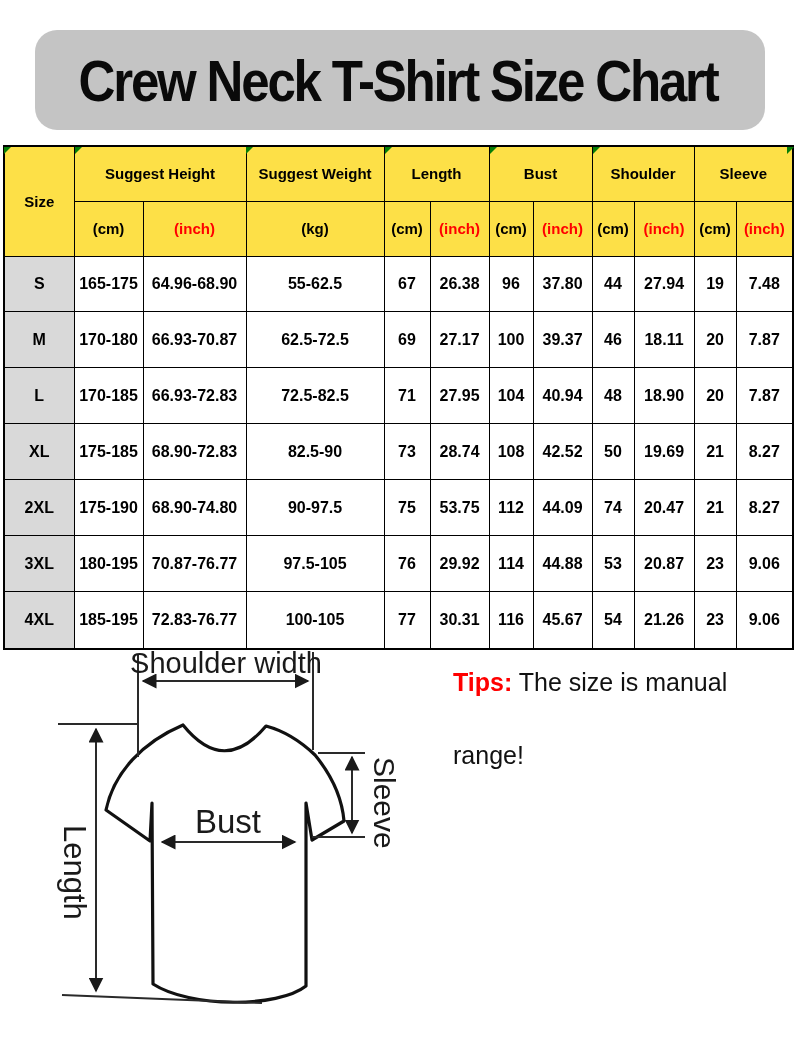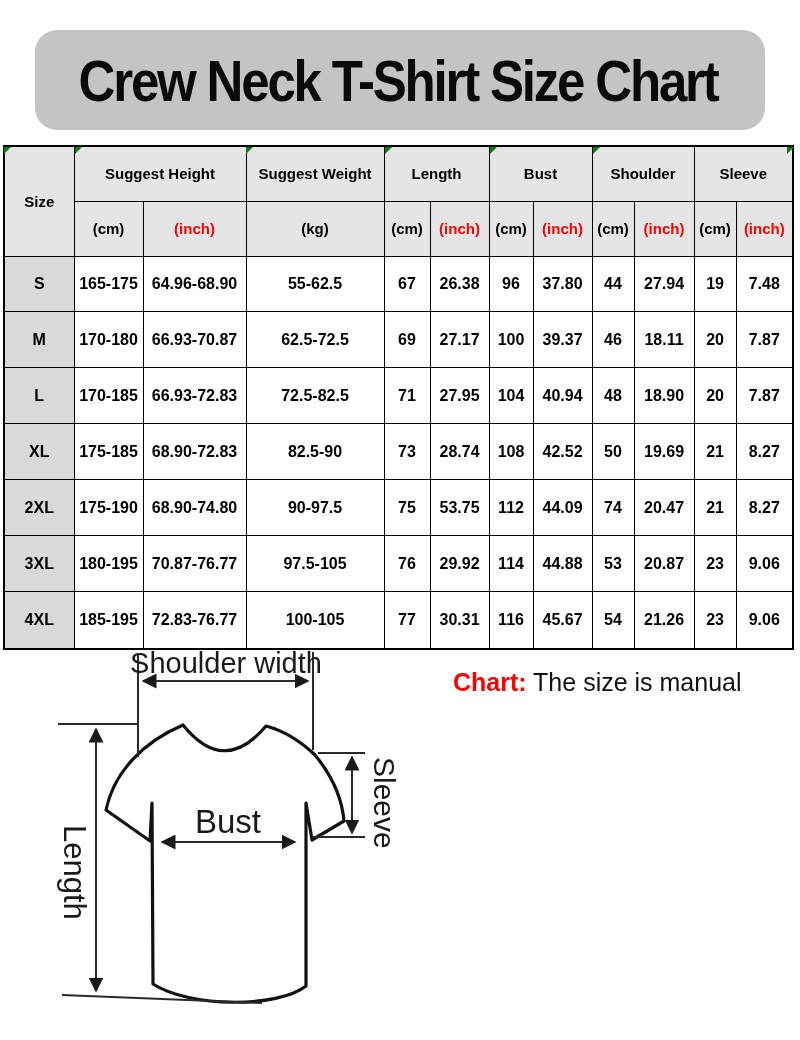--- a/index.html
+++ b/index.html
@@ -21,21 +21,21 @@
   .size-table-wrap { position: absolute; left: 3px; top: 145px; }
   table {
     border-collapse: collapse; table-layout: fixed;
     width: 789px; height: 505px; background: #ffffff;
     border: 2px solid #000;
   }
   th, td {
     border: 1.5px solid #000; text-align: center; vertical-align: middle;
     font-weight: bold; color: #000; overflow: hidden;
   }
-  thead th { background: #e5e5e5; font-size: 15px; }
+  thead th { background: #fde047; font-size: 15px; }
   thead tr { height: 55px; }
   td { font-size: 16px; background: #fff; }
   td.size-col { background: #d9d9d9; font-size: 16px; }
   .red { color: #ff0000; }
 
   
   .tri {
     position: absolute; width: 0; height: 0; top: 147px;
     border-top: 7px solid #067d06; border-right: 7px solid transparent;
   }
@@ -245,15 +245,18 @@
   <line class="mline" x1="122" y1="197" x2="255" y2="197" marker-start="url(#ah)" marker-end="url(#ah)"></line>
 
   <line class="mline" x1="278" y1="108" x2="325" y2="108"></line>
   <line class="mline" x1="272" y1="192" x2="325" y2="192"></line>
   <line class="mline" x1="312" y1="112" x2="312" y2="188" marker-start="url(#ah)" marker-end="url(#ah)"></line>
   <text font-size="30" transform="translate(334,112) rotate(90)">Sleeve</text>
 </svg>
 
 <div class="tips">
   <div class="line">
-    <span class="hl">Chart:</span><span> The size is manual</span>
+    <span class="hl">Tips:</span><span> The size is manual</span>
+  </div>
+  <div class="line">
+    <span>range!</span>
   </div>
 </div>
 
 </body></html>

